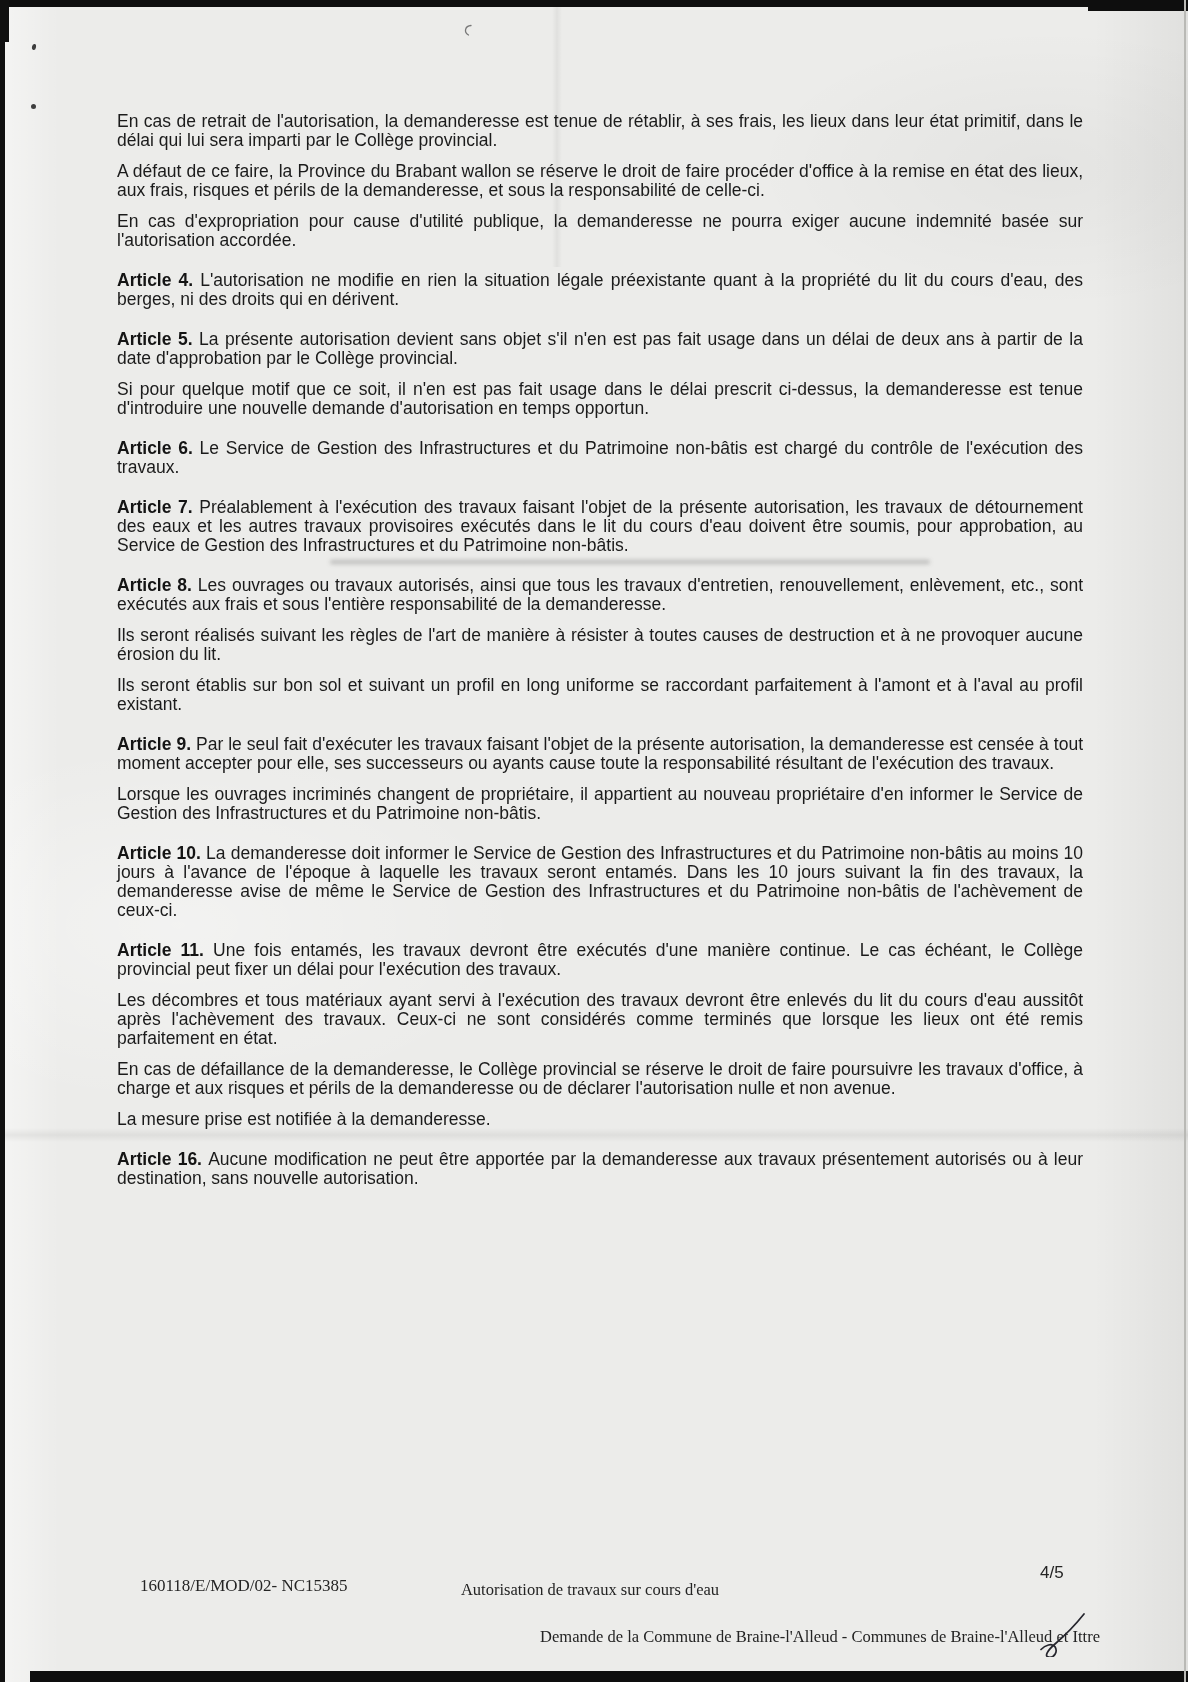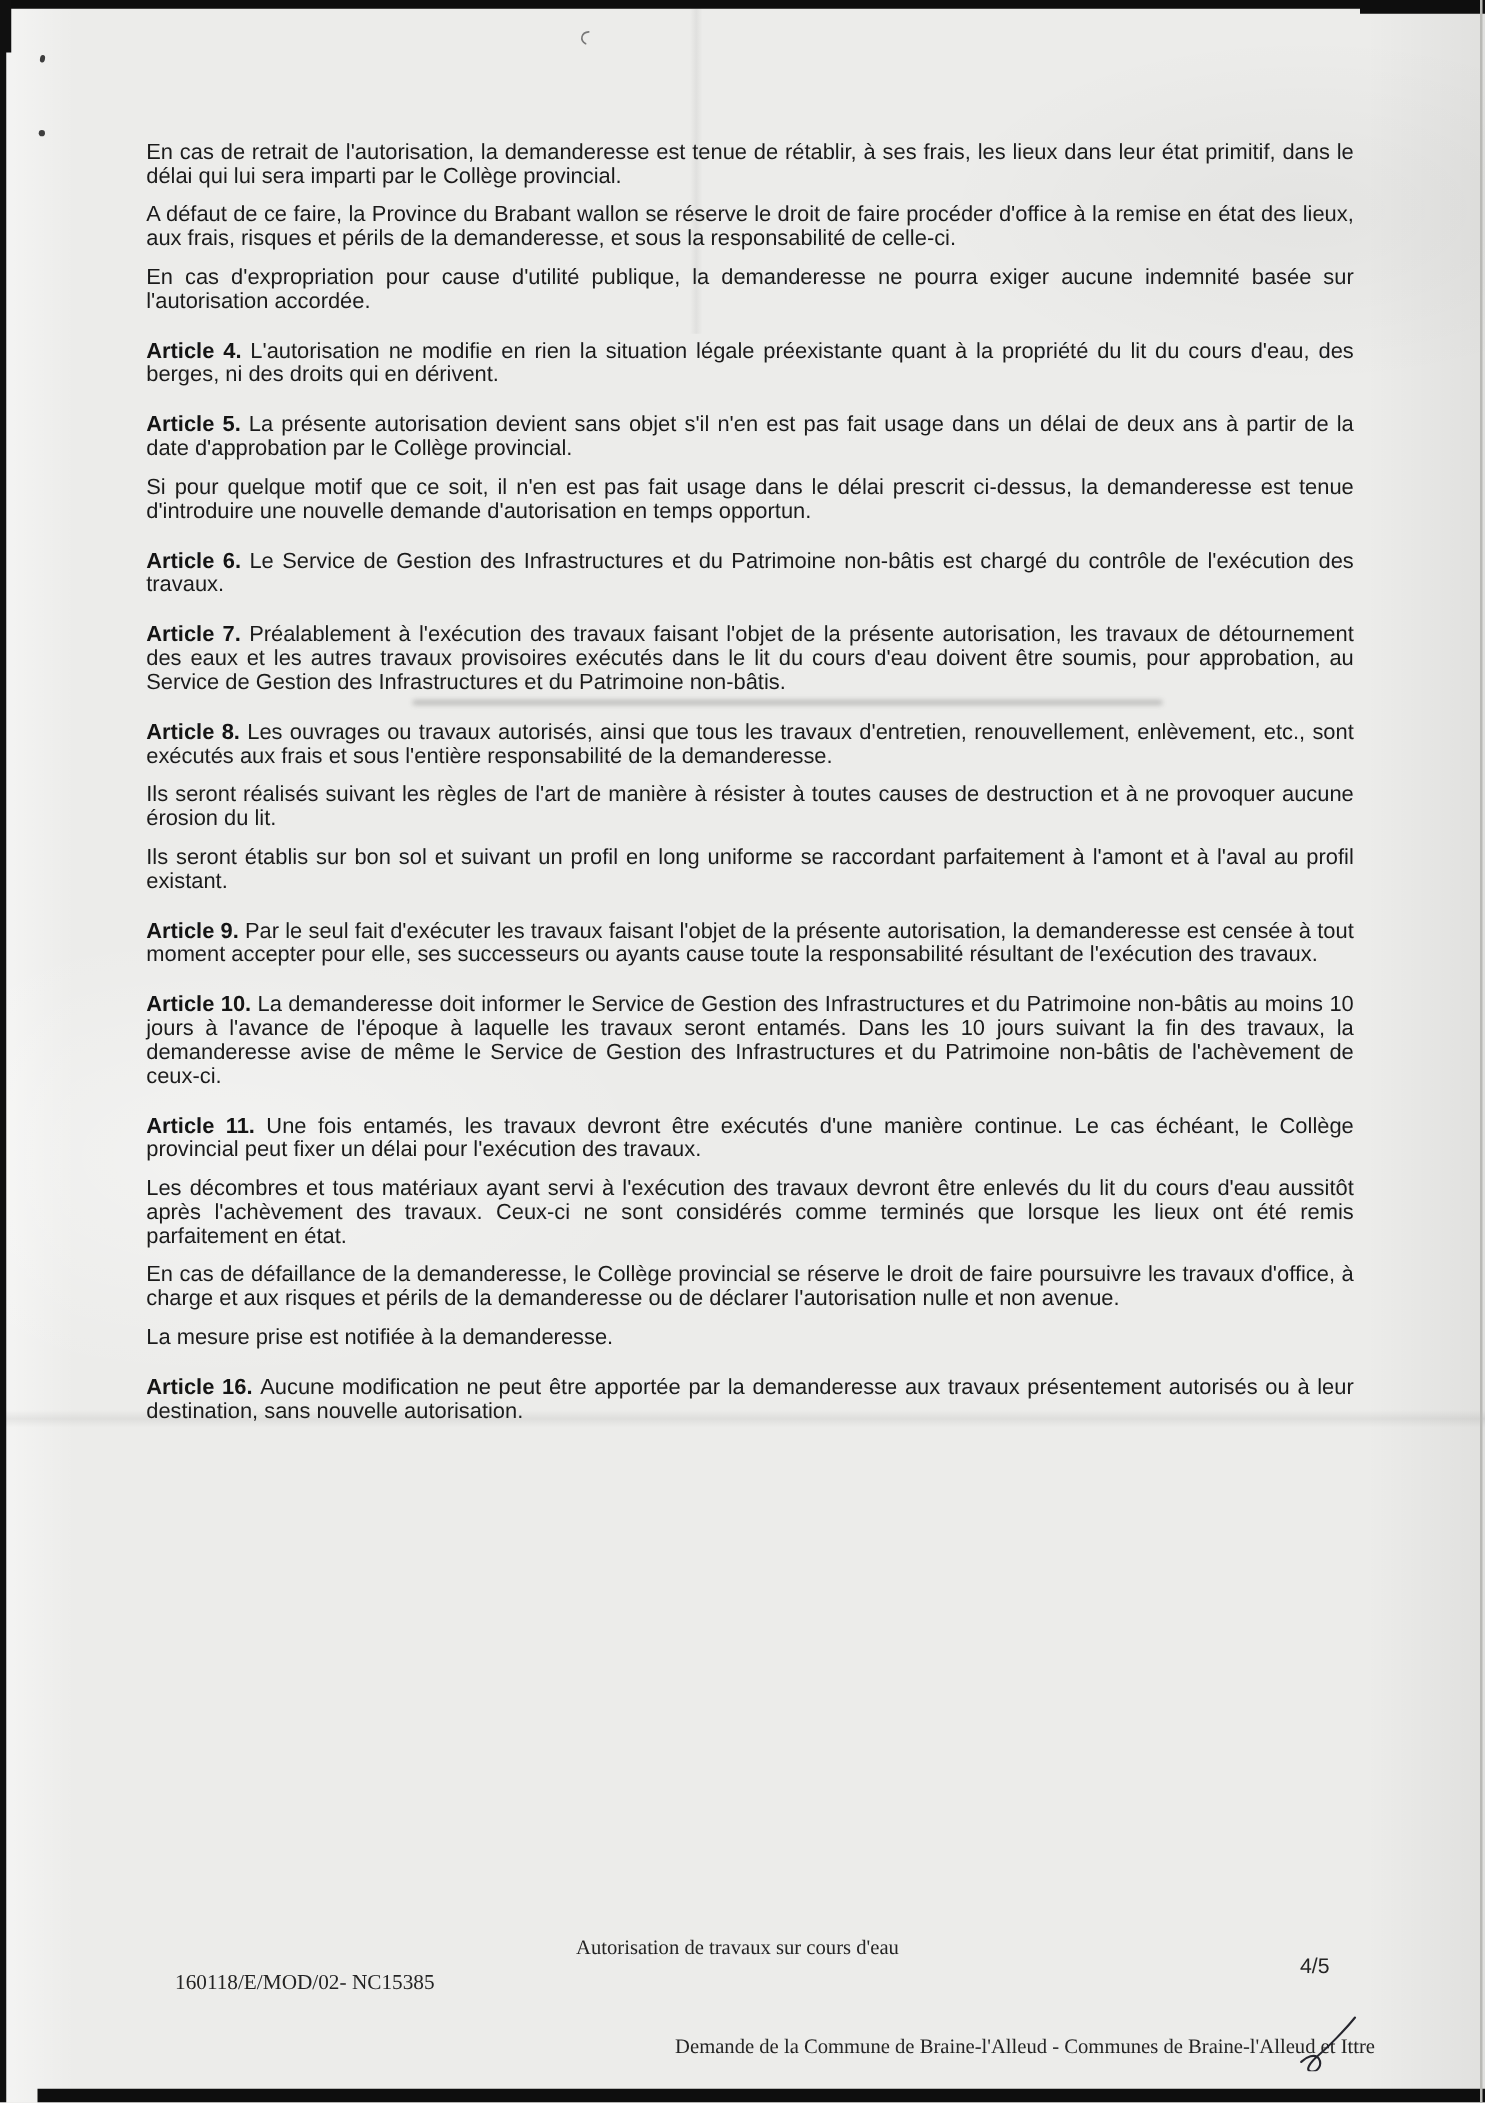--- a/index.html
+++ b/index.html
@@ -54,21 +54,21 @@
     font-size:17.5px;
     line-height:19px;
     text-align:justify;
   }
   .para{margin:12px 0 0 0;}
   .para:first-child{margin-top:0;}
   .para.article{margin-top:21px;}
   .para .lbl{font-weight:700;color:#141414;}
   
   .footer-ref{position:absolute;left:96px;top:1576px;font-family:"Liberation Serif", serif;font-size:17px;color:#242424;margin-left:44px;}
-  .footer-title{position:absolute;left:0;top:1548px;width:1180px;text-align:center;font-family:"Liberation Serif", serif;font-size:16.5px;color:#242424;}
+  .footer-title{position:absolute;left:0;top:1580px;width:1180px;text-align:center;font-family:"Liberation Serif", serif;font-size:16.5px;color:#242424;}
   .footer-page{position:absolute;left:1040px;top:1563px;font-family:Liberation Sans, sans-serif;font-size:17px;color:#242424;}
   .footer-sub{position:absolute;left:0;top:1627px;width:1100px;text-align:right;font-family:"Liberation Serif", serif;font-size:16.5px;color:#242424;}
   .signature{position:absolute;left:1038px;top:1612px;width:50px;height:45px;}
 </style>
 </head>
 <body>
 
 <div class="paper"></div>
 
 <div class="crease-h"></div>
@@ -86,20 +86,21 @@
   <p class="para"><strong class="lbl"></strong><span>En cas d'expropriation pour cause d'utilité publique, la demanderesse ne pourra exiger aucune indemnité basée sur l'autorisation accordée.</span></p>
   <p class="para article"><strong class="lbl">Article 4. </strong><span>L'autorisation ne modifie en rien la situation légale préexistante quant à la propriété du lit du cours d'eau, des berges, ni des droits qui en dérivent.</span></p>
   <p class="para article"><strong class="lbl">Article 5. </strong><span>La présente autorisation devient sans objet s'il n'en est pas fait usage dans un délai de deux ans à partir de la date d'approbation par le Collège provincial.</span></p>
   <p class="para"><strong class="lbl"></strong><span>Si pour quelque motif que ce soit, il n'en est pas fait usage dans le délai prescrit ci-dessus, la demanderesse est tenue d'introduire une nouvelle demande d'autorisation en temps opportun.</span></p>
   <p class="para article"><strong class="lbl">Article 6. </strong><span>Le Service de Gestion des Infrastructures et du Patrimoine non-bâtis est chargé du contrôle de l'exécution des travaux.</span></p>
   <p class="para article"><strong class="lbl">Article 7. </strong><span>Préalablement à l'exécution des travaux faisant l'objet de la présente autorisation, les travaux de détournement des eaux et les autres travaux provisoires exécutés dans le lit du cours d'eau doivent être soumis, pour approbation, au Service de Gestion des Infrastructures et du Patrimoine non-bâtis.</span></p>
   <p class="para article"><strong class="lbl">Article 8. </strong><span>Les ouvrages ou travaux autorisés, ainsi que tous les travaux d'entretien, renouvellement, enlèvement, etc., sont exécutés aux frais et sous l'entière responsabilité de la demanderesse.</span></p>
   <p class="para"><strong class="lbl"></strong><span>Ils seront réalisés suivant les règles de l'art de manière à résister à toutes causes de destruction et à ne provoquer aucune érosion du lit.</span></p>
   <p class="para"><strong class="lbl"></strong><span>Ils seront établis sur bon sol et suivant un profil en long uniforme se raccordant parfaitement à l'amont et à l'aval au profil existant.</span></p>
   <p class="para article"><strong class="lbl">Article 9. </strong><span>Par le seul fait d'exécuter les travaux faisant l'objet de la présente autorisation, la demanderesse est censée à tout moment accepter pour elle, ses successeurs ou ayants cause toute la responsabilité résultant de l'exécution des travaux.</span></p>
+  <p class="para"><strong class="lbl"></strong><span>Lorsque les ouvrages incriminés changent de propriétaire, il appartient au nouveau propriétaire d'en informer le Service de Gestion des Infrastructures et du Patrimoine non-bâtis.</span></p>
   <p class="para article"><strong class="lbl">Article 10. </strong><span>La demanderesse doit informer le Service de Gestion des Infrastructures et du Patrimoine non-bâtis au moins 10 jours à l'avance de l'époque à laquelle les travaux seront entamés. Dans les 10 jours suivant la fin des travaux, la demanderesse avise de même le Service de Gestion des Infrastructures et du Patrimoine non-bâtis de l'achèvement de ceux-ci.</span></p>
   <p class="para article"><strong class="lbl">Article 11. </strong><span>Une fois entamés, les travaux devront être exécutés d'une manière continue. Le cas échéant, le Collège provincial peut fixer un délai pour l'exécution des travaux.</span></p>
   <p class="para"><strong class="lbl"></strong><span>Les décombres et tous matériaux ayant servi à l'exécution des travaux devront être enlevés du lit du cours d'eau aussitôt après l'achèvement des travaux. Ceux-ci ne sont considérés comme terminés que lorsque les lieux ont été remis parfaitement en état.</span></p>
   <p class="para"><strong class="lbl"></strong><span>En cas de défaillance de la demanderesse, le Collège provincial se réserve le droit de faire poursuivre les travaux d'office, à charge et aux risques et périls de la demanderesse ou de déclarer l'autorisation nulle et non avenue.</span></p>
   <p class="para"><strong class="lbl"></strong><span>La mesure prise est notifiée à la demanderesse.</span></p>
   <p class="para article"><strong class="lbl">Article 16. </strong><span>Aucune modification ne peut être apportée par la demanderesse aux travaux présentement autorisés ou à leur destination, sans nouvelle autorisation.</span></p>
 </div>
 
 <div class="footer-ref">160118/E/MOD/02- NC15385</div>
 <div class="footer-title">Autorisation de travaux sur cours d'eau</div>

